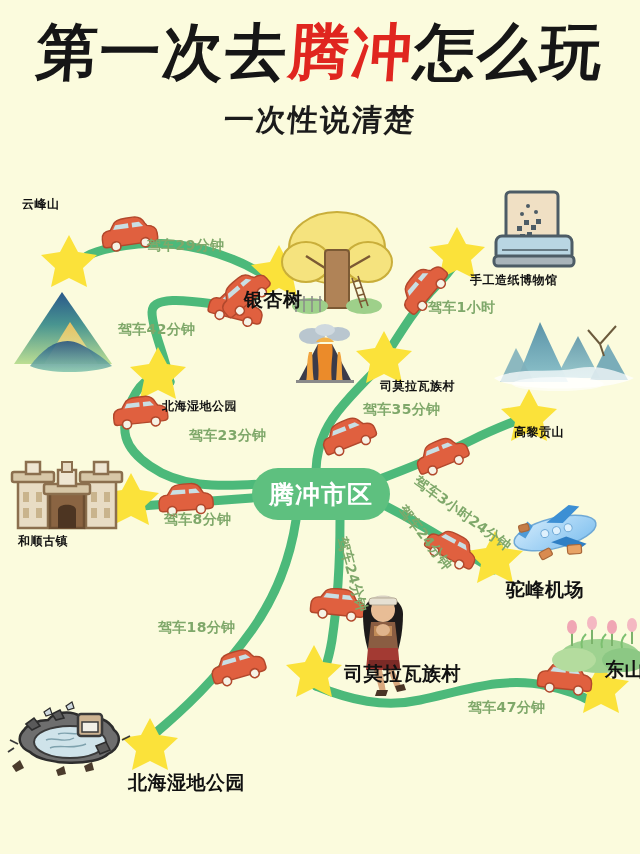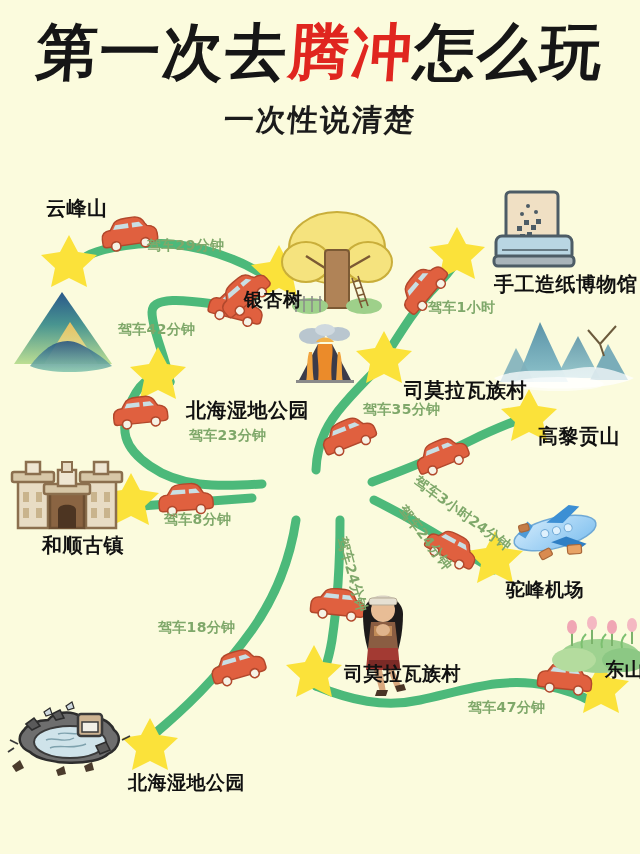--- a/index.html
+++ b/index.html
@@ -33,21 +33,21 @@
   
   svg.map{ position:absolute; left:0; top:0; width:640px; height:854px; }
 
   
   .poi{
     position:absolute;
     font-family:"DejaVu Sans","Liberation Sans",sans-serif;
     font-weight:bold; color:#111;
     white-space:nowrap; line-height:1;
   }
-  .poi.s18{ font-size:20px; letter-spacing:0.5px;margin-left:24px; }
+  .poi.s18{ font-size:12px; letter-spacing:0.5px; }
   .poi.s17{ font-size:19px; letter-spacing:0.5px; }
 
   .leg{
     position:absolute;
     font-family:"DejaVu Sans","Liberation Sans",sans-serif;
     font-weight:bold; color:#7fa86a;
     font-size:14px; white-space:nowrap; line-height:1;
     letter-spacing:0.3px;
   }
   .leg.rot-a{ transform:rotate(52deg); transform-origin:left center; }
@@ -395,20 +395,21 @@
         <path d="M84,766 L92,762 L94,770 L86,772 Z"></path>
         <path d="M56,770 L64,766 L66,774 L58,776 Z"></path>
       </g>
       <g fill="#cfd9df" stroke="#2d2d2d" stroke-width="1.2">
         <path d="M44,712 L50,708 L52,714 L46,716 Z"></path>
         <path d="M66,706 L72,702 L74,708 L68,710 Z"></path>
       </g>
     </g>
   </svg>
 
+  <div class="hub">腾冲市区</div>
 
   <div class="poi s18" style="left:22px;  top:198px;">云峰山</div>
   <div class="poi s17" style="left:244px; top:290px;">银杏树</div>
   <div class="poi s18" style="left:162px; top:400px;">北海湿地公园</div>
   <div class="poi s18" style="left:470px; top:274px;">手工造纸博物馆</div>
   <div class="poi s18" style="left:380px; top:380px;">司莫拉瓦族村</div>
   <div class="poi s18" style="left:514px; top:426px;font-family:Liberation Serif, serif;">高黎贡山</div>
   <div class="poi s18" style="left:18px;  top:535px;">和顺古镇</div>
   <div class="poi s17" style="left:506px; top:580px;">驼峰机场</div>
   <div class="poi s17" style="left:344px; top:664px;">司莫拉瓦族村</div>

